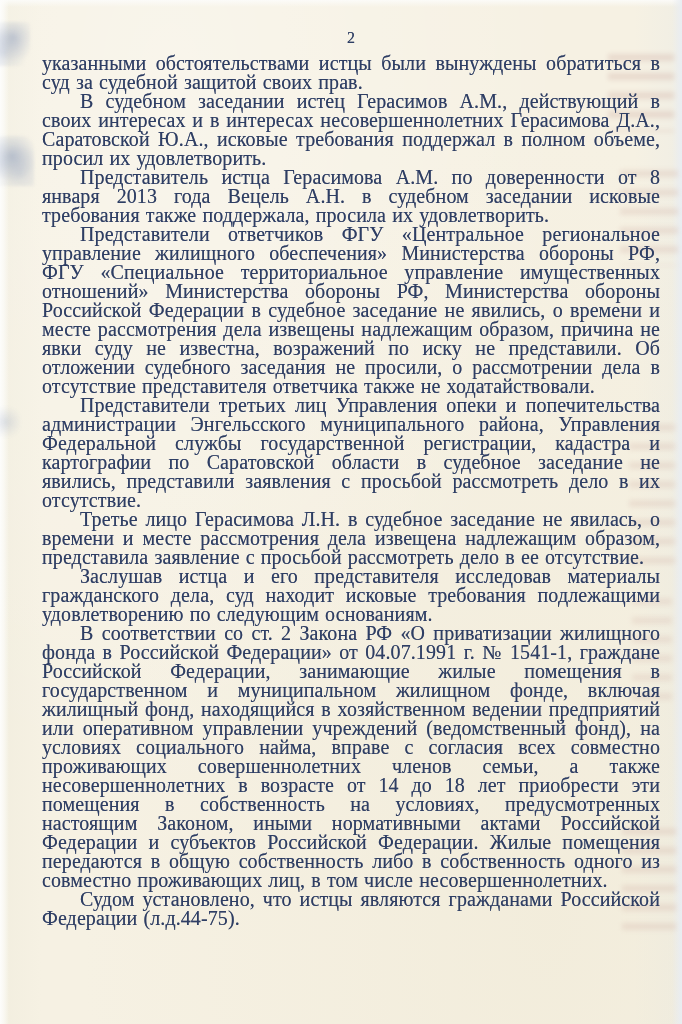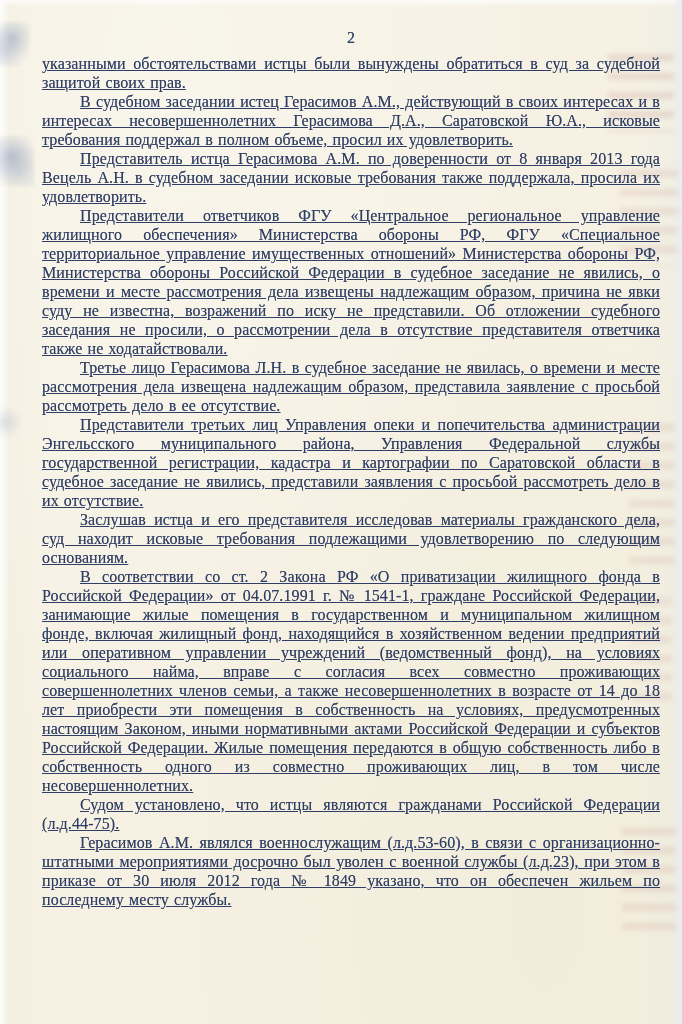--- a/index.html
+++ b/index.html
@@ -79,27 +79,26 @@
   }
   .page-number {
     text-align: center;
     font-size: 16px;
     line-height: 19px;
     margin-bottom: 7px;
     text-shadow: 0 0 0.5px rgba(46,62,100,0.65);
   }
   .body-text p {
     margin: 0;
-    font-size: 16px;
+    font-size: 20px;
     line-height: 19px;
     text-align: justify;
     word-spacing: 1px;
     letter-spacing: 0.1px;
     text-shadow: 0 0 0.5px rgba(46,62,100,0.6);
-    text-decoration: underline;
   }
   .body-text p.indent { text-indent: 38px; }
 </style>
 </head>
 <body>
 
 <div class="scan-page">
   <div class="edge-top"></div>
   <div class="edge-left"></div>
   <div class="edge-right"></div>
@@ -114,21 +113,20 @@
   <div class="ghost g4"></div>
   <div class="ghost g5"></div>
 
   <div class="content">
     <div class="page-number">2</div>
     <div class="body-text">
         <p class="">указанными обстоятельствами истцы были вынуждены обратиться в суд за судебной защитой своих прав.</p>
         <p class="indent">В судебном заседании истец Герасимов А.М., действующий в своих интересах и в интересах несовершеннолетних Герасимова Д.А., Саратовской Ю.А., исковые требования поддержал в полном объеме, просил их удовлетворить.</p>
         <p class="indent">Представитель истца Герасимова А.М. по доверенности от 8 января 2013 года Вецель А.Н. в судебном заседании исковые требования также поддержала, просила их удовлетворить.</p>
         <p class="indent">Представители ответчиков ФГУ «Центральное региональное управление жилищного обеспечения» Министерства обороны РФ, ФГУ «Специальное территориальное управление имущественных отношений» Министерства обороны РФ, Министерства обороны Российской Федерации в судебное заседание не явились, о времени и месте рассмотрения дела извещены надлежащим образом, причина не явки суду не известна, возражений по иску не представили. Об отложении судебного заседания не просили, о рассмотрении дела в отсутствие представителя ответчика также не ходатайствовали.</p>
+        <p class="indent">Представители третьих лиц Управления опеки и попечительства администрации Энгельсского муниципального района, Управления Федеральной службы государственной регистрации, кадастра и картографии по Саратовской области в судебное заседание не явились, представили заявления с просьбой рассмотреть дело в их отсутствие.</p>
         <p class="indent">Третье лицо Герасимова Л.Н. в судебное заседание не явилась, о времени и месте рассмотрения дела извещена надлежащим образом, представила заявление с просьбой рассмотреть дело в ее отсутствие.</p>
-        <p class="indent">Представители третьих лиц Управления опеки и попечительства администрации Энгельсского муниципального района, Управления Федеральной службы государственной регистрации, кадастра и картографии по Саратовской области в судебное заседание не явились, представили заявления с просьбой рассмотреть дело в их отсутствие.</p>
         <p class="indent">Заслушав истца и его представителя исследовав материалы гражданского дела, суд находит исковые требования подлежащими удовлетворению по следующим основаниям.</p>
         <p class="indent">В соответствии со ст. 2 Закона РФ «О приватизации жилищного фонда в Российской Федерации» от 04.07.1991 г. № 1541-1, граждане Российской Федерации, занимающие жилые помещения в государственном и муниципальном жилищном фонде, включая жилищный фонд, находящийся в хозяйственном ведении предприятий или оперативном управлении учреждений (ведомственный фонд), на условиях социального найма, вправе с согласия всех совместно проживающих совершеннолетних членов семьи, а также несовершеннолетних в возрасте от 14 до 18 лет приобрести эти помещения в собственность на условиях, предусмотренных настоящим Законом, иными нормативными актами Российской Федерации и субъектов Российской Федерации. Жилые помещения передаются в общую собственность либо в собственность одного из совместно проживающих лиц, в том числе несовершеннолетних.</p>
         <p class="indent">Судом установлено, что истцы являются гражданами Российской Федерации (л.д.44-75).</p>
-        <p class="indent">Герасимов А.М. являлся военнослужащим (л.д.53-60), в связи с организационно-штатными мероприятиями досрочно был уволен с военной службы (л.д.23), при этом в приказе от 30 июля 2012 года № 1849 указано, что он обеспечен жильем по последнему месту службы.</p>
       </div>
   </div>
 </div>
 
 </body></html>

